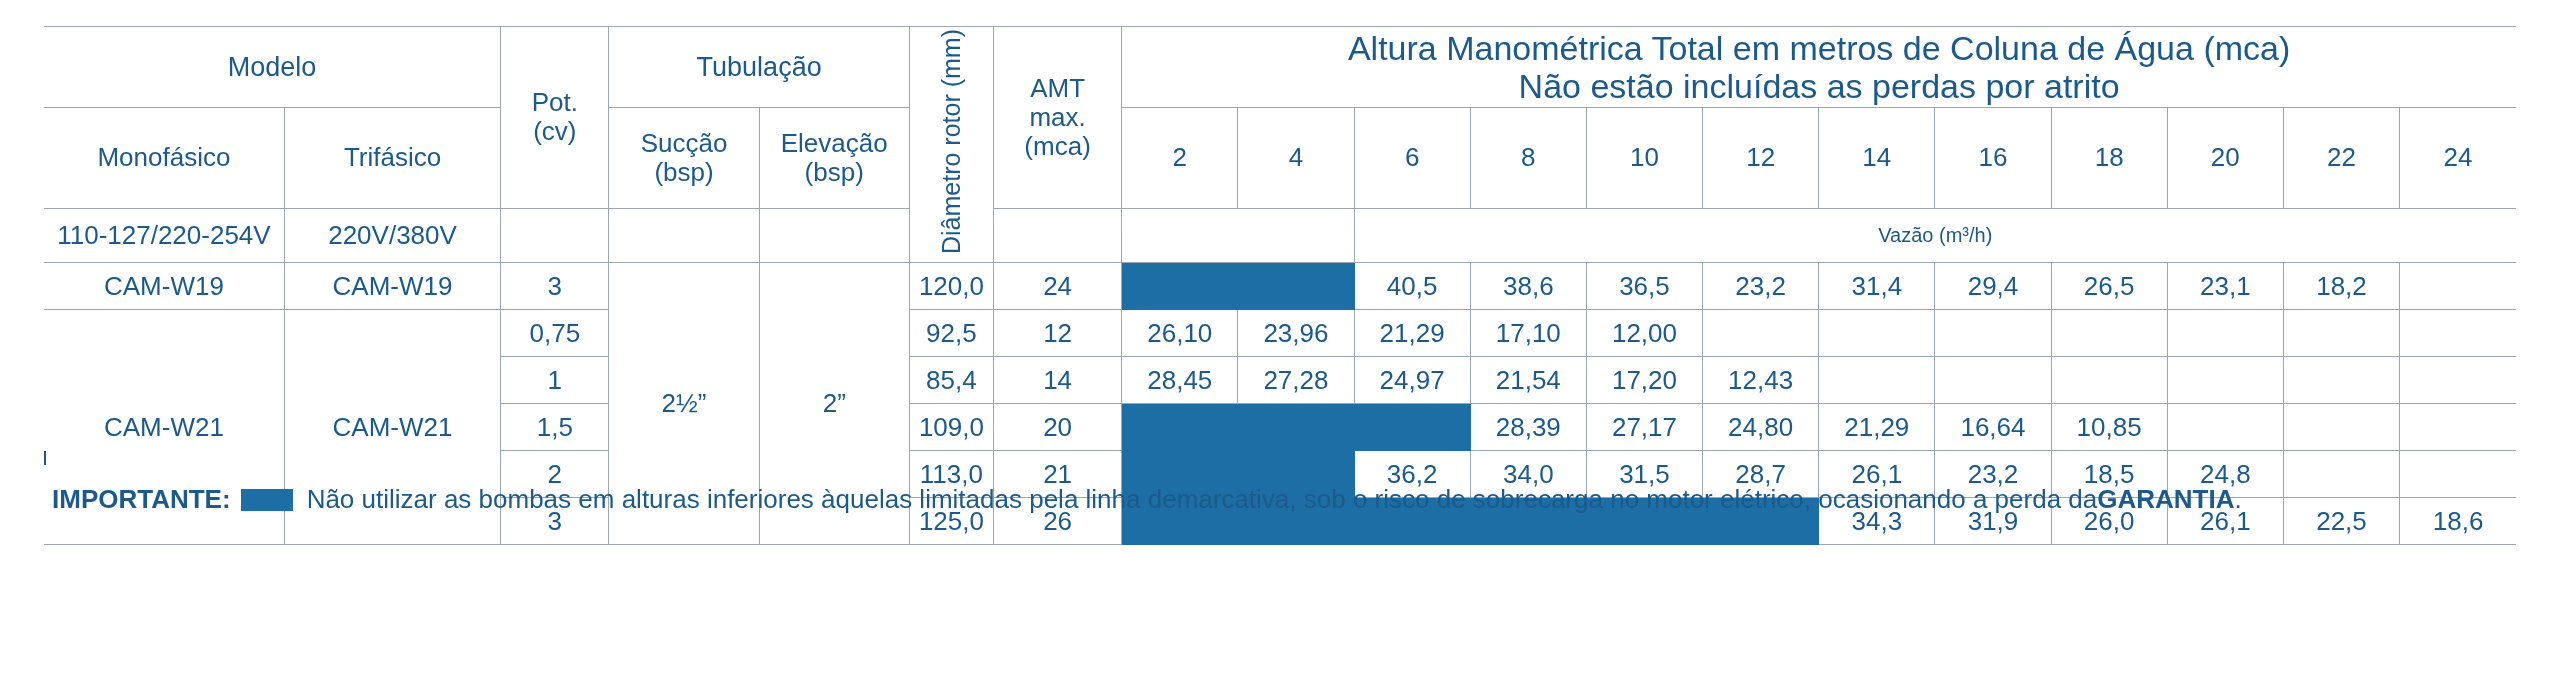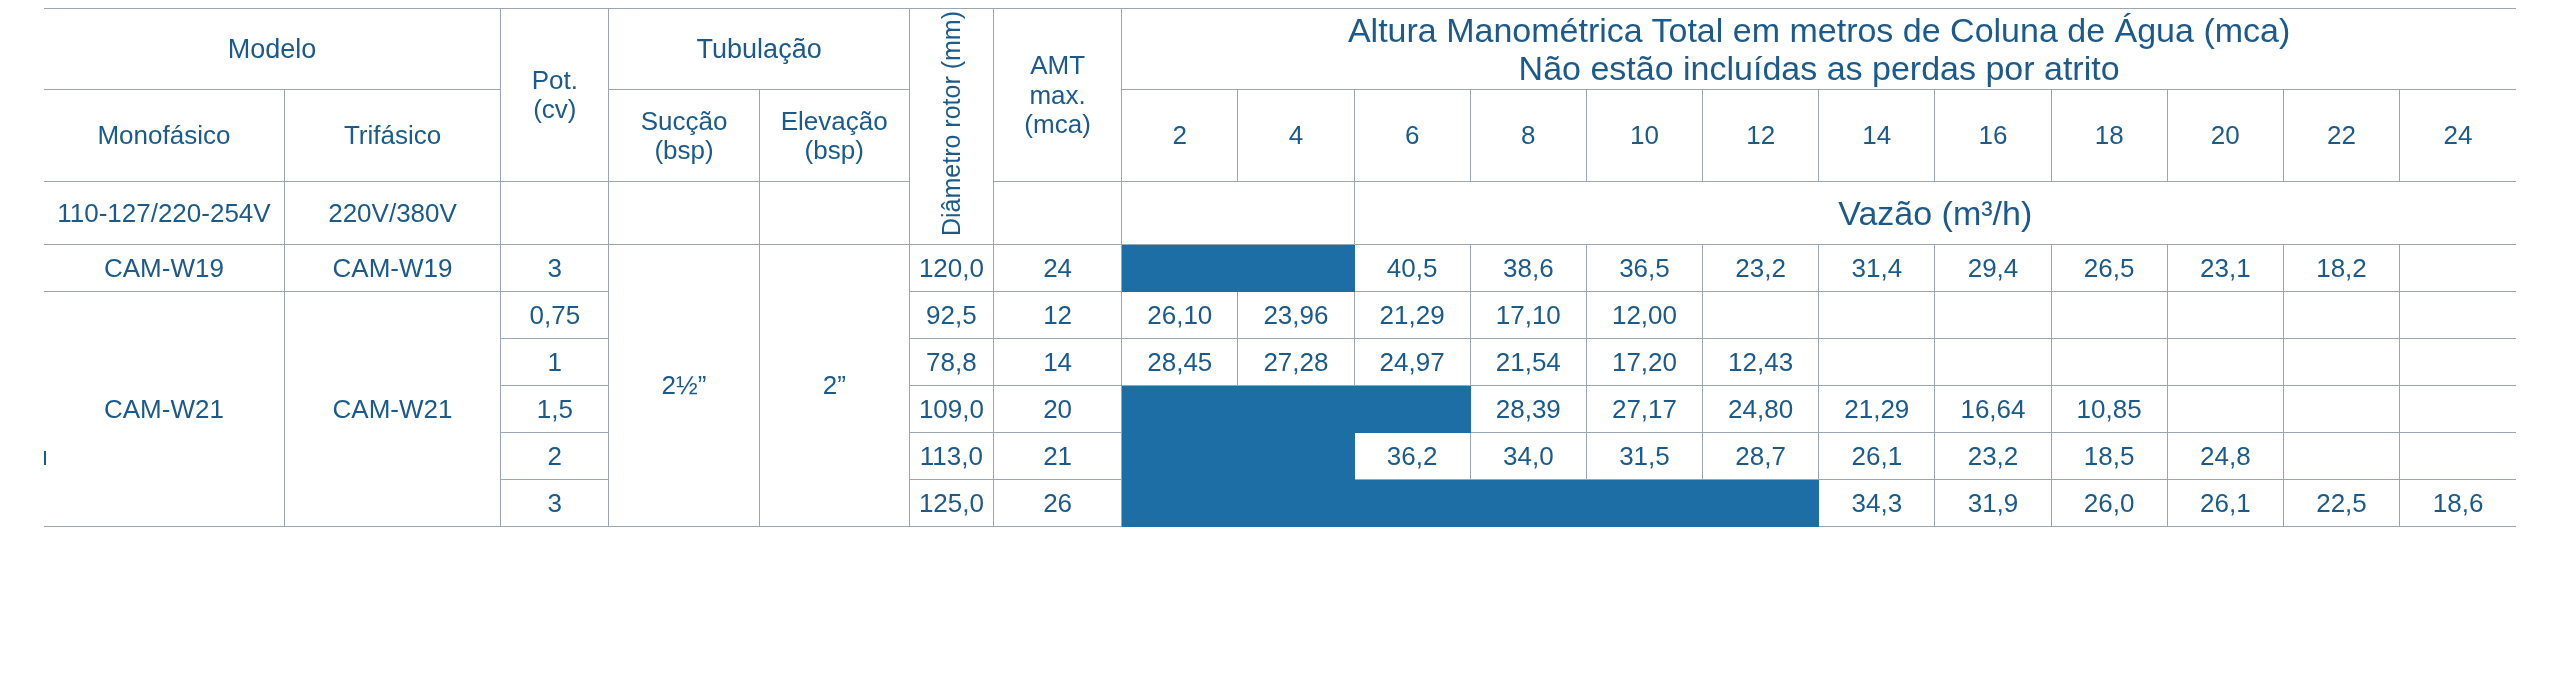--- a/index.html
+++ b/index.html
@@ -12,21 +12,21 @@
     height: 689px;
     font-family: "Liberation Sans", sans-serif;
     color: #1b5a8a;
     overflow: hidden;
   }
   #sheet {
     position: relative;
     width: 2560px;
     height: 531px;
     box-sizing: border-box;
-    padding: 8px 44px 0 44px;
+    padding: 26px 44px 0 44px;
     border-radius: 18px;
   }
   table.spec {
     border-collapse: collapse;
     table-layout: fixed;
     width: 2472px;
     font-size: 26px;
     color: #1b5a8a;
   }
   table.spec td, table.spec th {
@@ -79,21 +79,21 @@
   .r-model {
     font-size: 26px;
     margin-top: 12px;
   }
   .amt-title {
     font-size: 34px;
     line-height: 1.35;
     padding: 8px 4px;
   }
   .vazao {
-    font-size: 34px;
+    font-size: 20px;
   }
   .footer {
     position: absolute;
     left: 52px;
     bottom: 16px;
     display: flex;
     align-items: center;
     font-size: 26px;
     color: #1b5a8a;
     white-space: nowrap;
@@ -240,21 +240,21 @@
         <td></td>
         <td></td>
         <td></td>
         <td></td>
         <td></td>
         <td></td>
       </tr>
 
       <tr class="tall">
         <td>1</td>
-        <td>78,8</td>
+        <td>85,4</td>
         <td>14</td>
         <td>28,45</td>
         <td>27,28</td>
         <td>24,97</td>
         <td>21,54</td>
         <td>17,20</td>
         <td>12,43</td>
         <td></td>
         <td></td>
         <td></td>
@@ -314,14 +314,21 @@
         <td>26,0</td>
         <td>26,1</td>
         <td>22,5</td>
         <td>18,6</td>
       </tr>
     </tbody>
   </table>
 
   <div class="tiny-mark"></div>
 
+  <div class="footer">
+    <b>IMPORTANTE:</b>
+    <span class="swatch"></span>
+    <span>Não utilizar as bombas em alturas inferiores àquelas limitadas pela linha demarcativa, sob o risco de sobrecarga no motor elétrico, ocasionando a perda da </span>
+    <b>GARANTIA</b>
+    <span>.</span>
+  </div>
 
 </div>
 
 </body></html>

